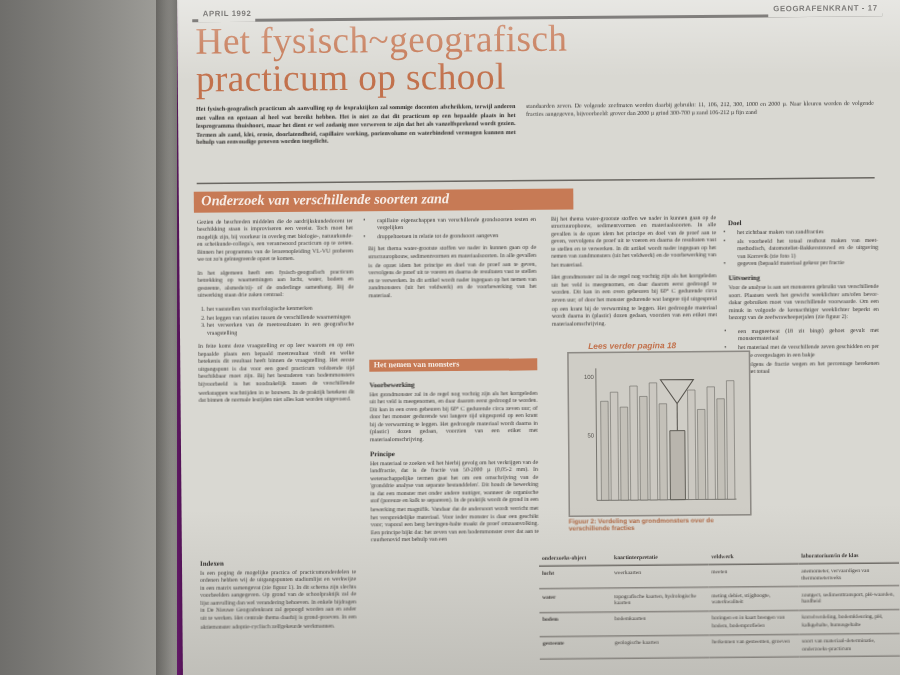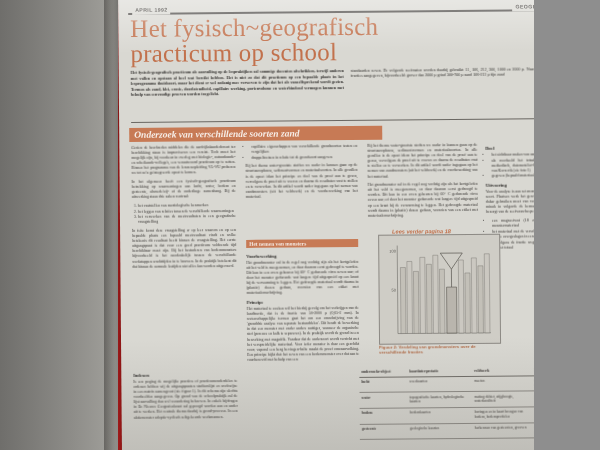--- a/index.html
+++ b/index.html
@@ -10,23 +10,23 @@
   body {
     width: 600px;
     height: 450px;
     overflow: hidden;
     font-family: "Liberation Serif", serif;
   }
 
   
   #scan {
     position: relative;
-    width: 534px;
+    width: 600px;
     height: 450px;
-    background: #b91c1c;
+    background: #701a75;
     overflow: hidden;
   }
   
   #paper {
     position: absolute;
     left: 118px;
     top: -6px;
     width: 486px;
     height: 466px;
     background: #d9d8d2;

